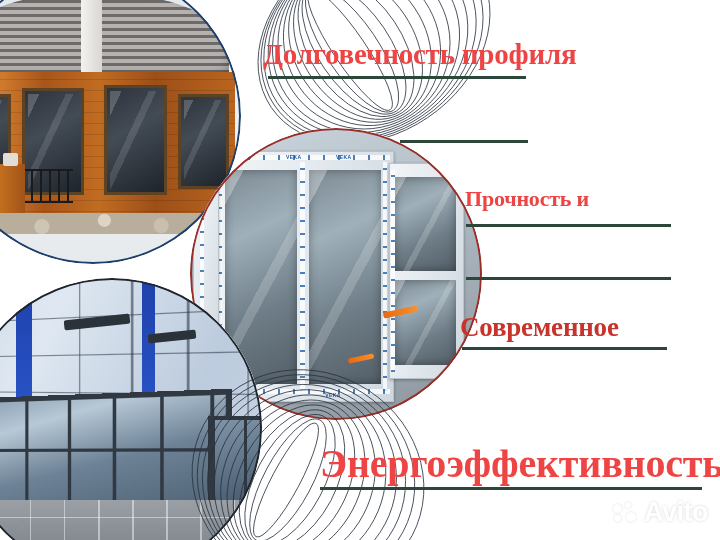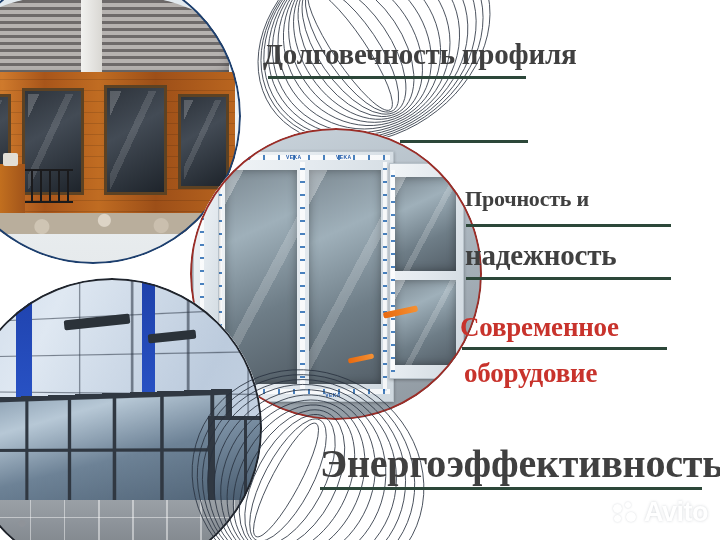--- a/index.html
+++ b/index.html
@@ -263,21 +263,21 @@
   }
 
   
   .line {
     position: absolute;
     white-space: nowrap;
     font-family: "Liberation Serif", serif;
     font-weight: bold;
     letter-spacing: -0.2px;
   }
-  .line.navy { color: #404040; }
+  .line.navy { color: #ef4444; }
   .line.red  { color: #c8332c; }
 
   .underline {
     position: absolute;
     height: 3px;
     background: #2c4739;
   }
 
   
   #avito-watermark {
@@ -445,27 +445,25 @@
   </div>
 
   <div class="line navy" id="hl-durability" style="left:263px; top:38px; font-size:29px;">Долговечность профиля</div>
   <div class="underline" style="left:268px; top:76px; width:258px;"></div>
 
   <div class="underline" style="left:400px; top:140px; width:128px;"></div>
 
   <div class="line navy" id="hl-strength" style="left:465px; top:186px; font-size:22px;">Прочность и</div>
   <div class="underline" style="left:466px; top:224px; width:205px;"></div>
 
-  <div class="line navy" id="hl-reliability" style="left:465px; top:239px; font-size:29px;">надежность</div>
   <div class="underline" style="left:466px; top:277px; width:205px;"></div>
 
   <div class="line red" id="hl-modern" style="left:460px; top:312px; font-size:27px;">Современное</div>
   <div class="underline" style="left:462px; top:347px; width:205px;"></div>
 
-  <div class="line red" id="hl-equipment" style="left:464px; top:358px; font-size:27px;">оборудовие</div>
 
   <div class="line navy" id="hl-energy" style="left:320px; top:440px; font-size:40px;">Энергоэффективность</div>
   <div class="underline" style="left:320px; top:487px; width:382px;"></div>
 
   <div id="avito-watermark">
     <span class="dots">
       <i class="d1"></i>
         <i class="d2"></i>
         <i class="d3"></i>
         <i class="d4"></i>

